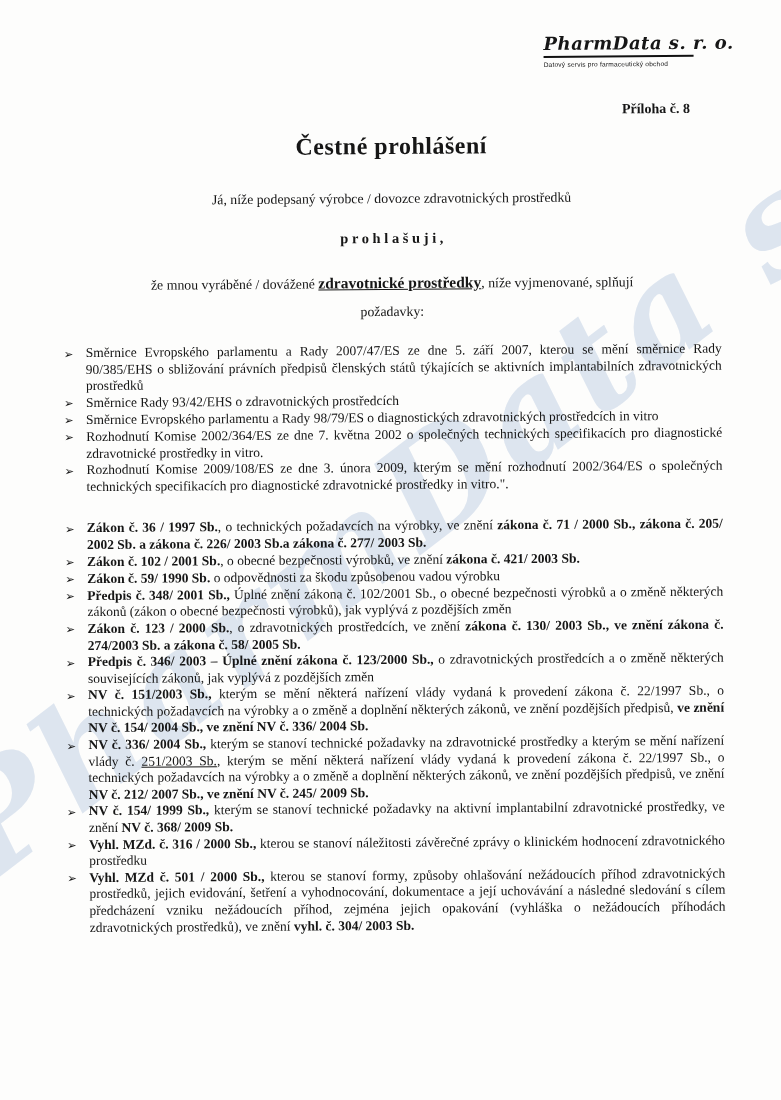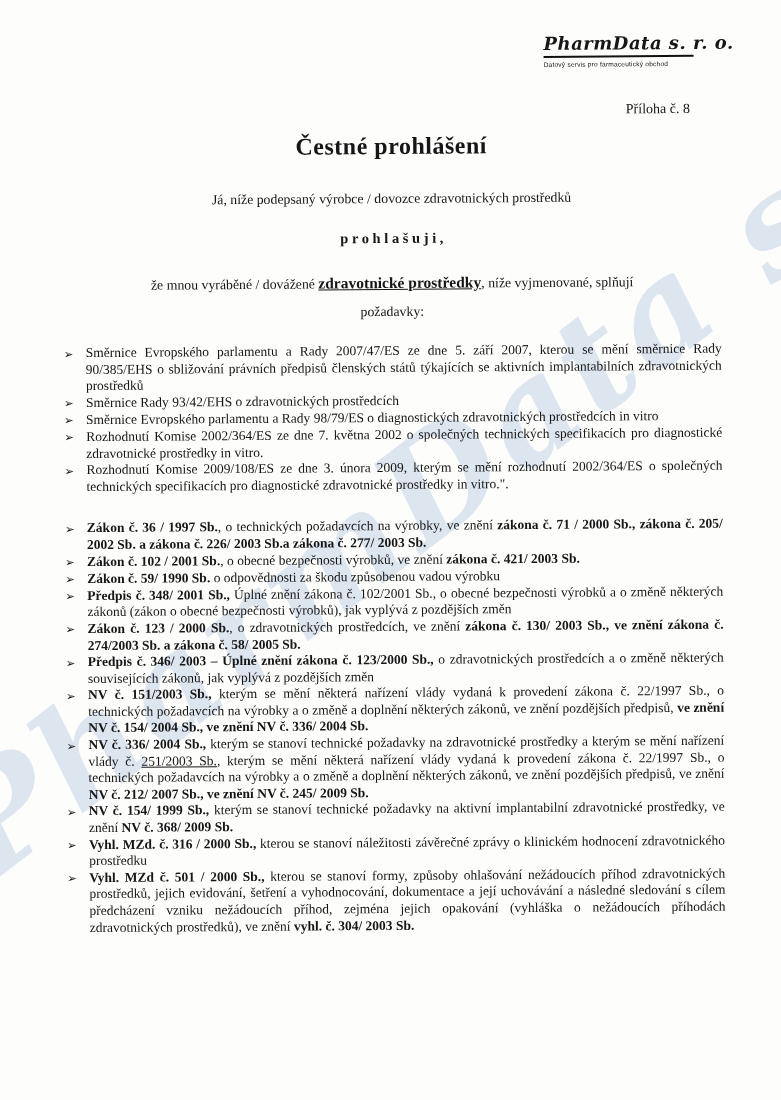--- a/index.html
+++ b/index.html
@@ -56,21 +56,21 @@
   .logo-tagline{
     font-family:"Liberation Sans", sans-serif;
     font-size:6.6px;
     margin-top:3px;
     letter-spacing:0.2px;
     white-space:nowrap;
   }
   .attachment{
     position:absolute;
     top:103px;right:88px;
-    font-weight:normal;
+    font-weight:bold;
     font-size:14px;
   }
   
   .content{
     position:absolute;
     left:65px;right:58px;top:0;
   }
   h1.title{
     margin:133px 0 0 0;
     text-align:center;

